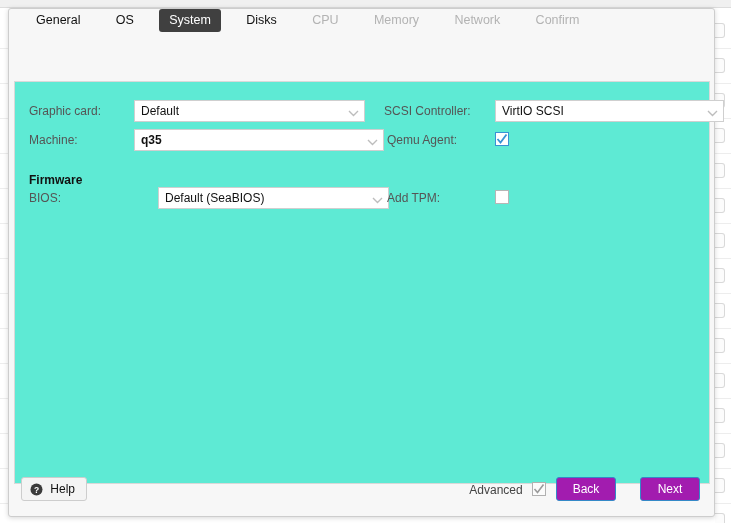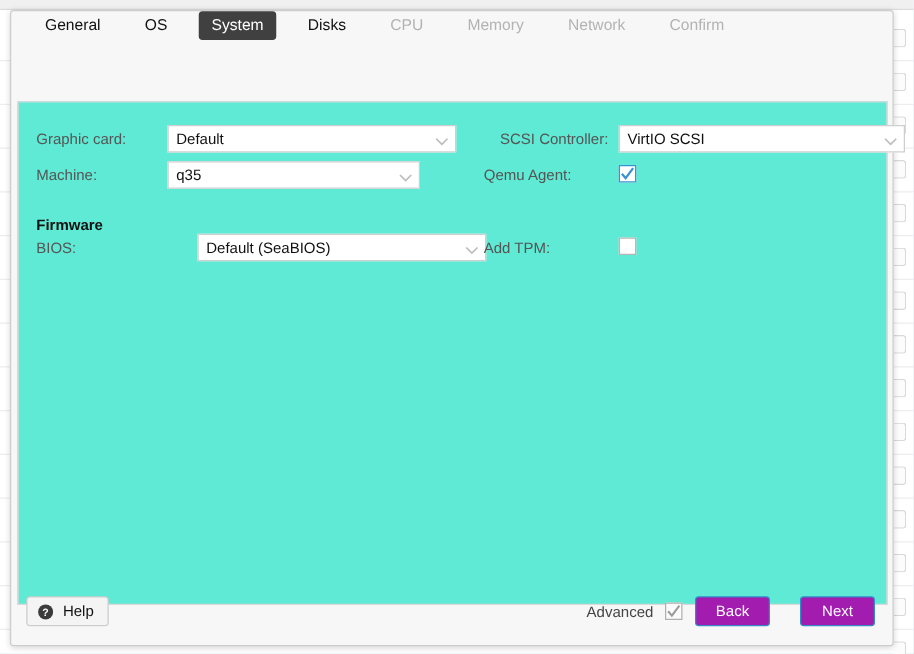--- a/index.html
+++ b/index.html
@@ -347,21 +347,21 @@
           <span class="combo-arrow">
             <svg width="11" height="9" viewBox="0 0 11 9">
                 <polyline points="1,2 5.5,6.5 10,2" fill="none" stroke="#bdbdbd" stroke-width="1.4"></polyline>
               </svg>
           </span>
         </div>
       </div>
 
       <div class="form-row" style="top:47px;">
         <span class="field-label" style="left:14px;">Machine:</span>
-        <div class="combo" style="left:119px; width:202px;">
+        <div class="combo" style="left:119px; width:250px;font-weight:bold;">
           <span class="combo-value">q35</span>
           <span class="combo-arrow">
             <svg width="11" height="9" viewBox="0 0 11 9">
                 <polyline points="1,2 5.5,6.5 10,2" fill="none" stroke="#bdbdbd" stroke-width="1.4"></polyline>
               </svg>
           </span>
         </div>
       </div>
 
       <div class="form-row" style="top:76px;">
@@ -377,21 +377,21 @@
                 <polyline points="1,2 5.5,6.5 10,2" fill="none" stroke="#bdbdbd" stroke-width="1.4"></polyline>
               </svg>
           </span>
         </div>
       </div>
     </div>
 
     <div class="col" id="col-right">
 
       <div class="form-row" style="top:18px;">
-        <span class="field-label" style="left:11px;margin-left:16px;">SCSI Controller:</span>
+        <span class="field-label" style="left:11px;">SCSI Controller:</span>
         <div class="combo" style="left:122px; width:229px;">
           <span class="combo-value">VirtIO SCSI</span>
           <span class="combo-arrow">
             <svg width="11" height="9" viewBox="0 0 11 9">
                 <polyline points="1,2 5.5,6.5 10,2" fill="none" stroke="#bdbdbd" stroke-width="1.4"></polyline>
               </svg>
           </span>
         </div>
       </div>
 

